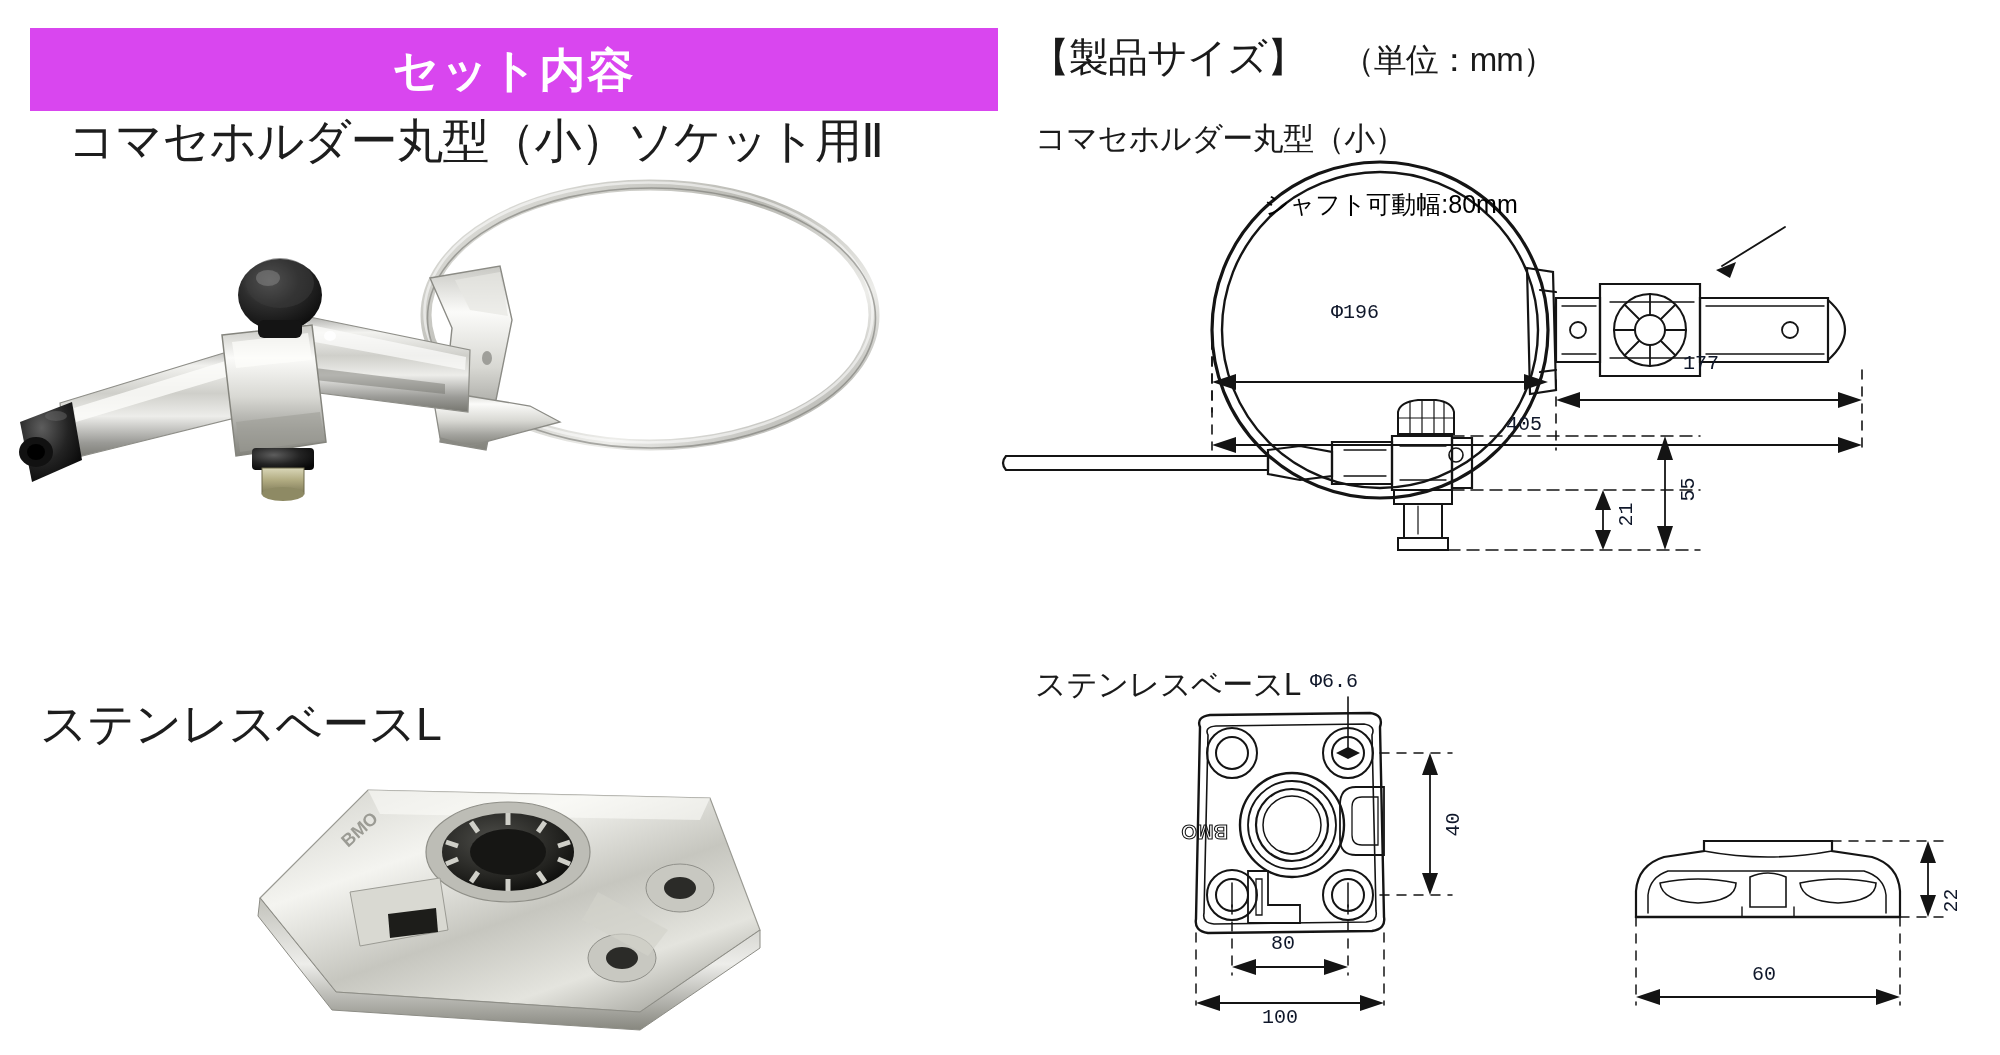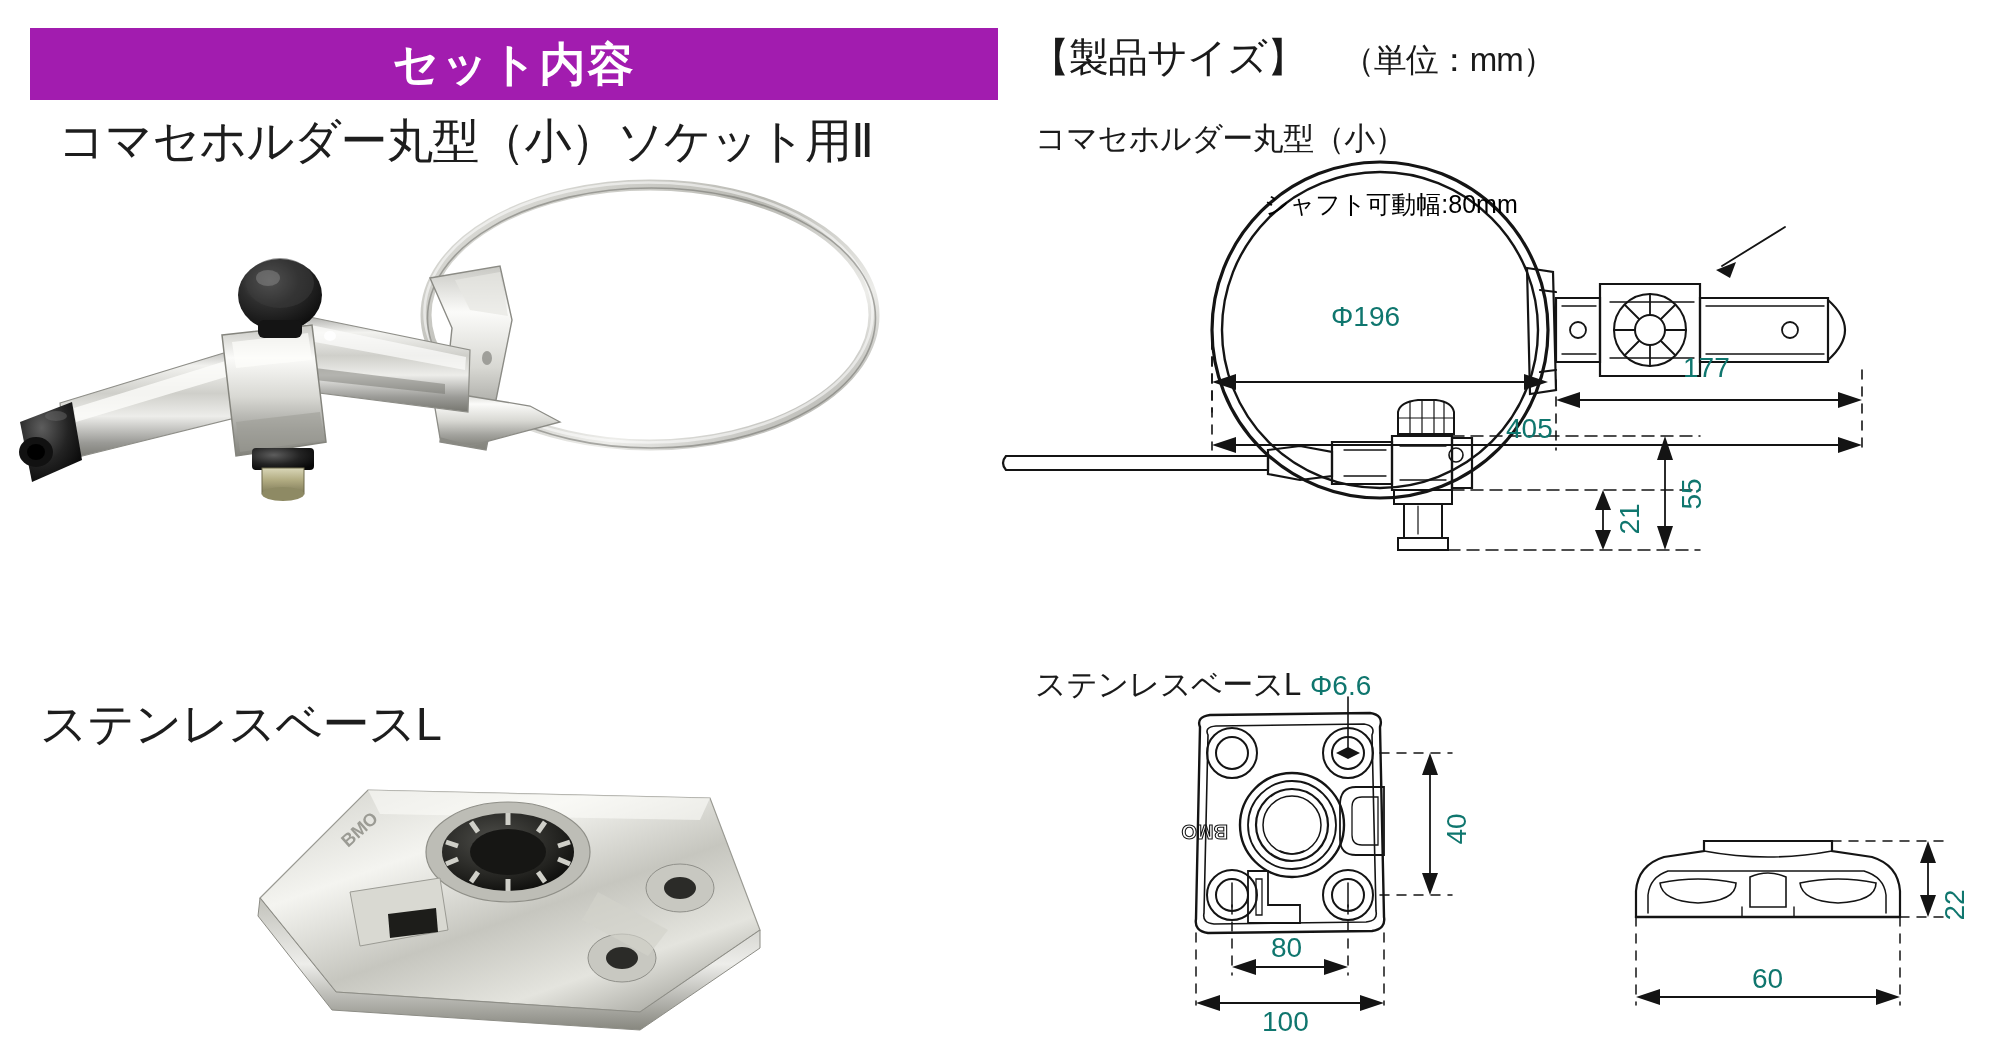--- a/index.html
+++ b/index.html
@@ -2,26 +2,26 @@
 <html lang="ja"><head>
 <meta charset="utf-8">
 <style>
   html,body{margin:0;padding:0;background:#ffffff;}
   body{width:2000px;height:1055px;position:relative;overflow:hidden;
        font-family:"Liberation Sans","DejaVu Sans",sans-serif;color:#1a1a1a;}
 
   
   #left-panel{position:absolute;left:0;top:0;width:1000px;height:1055px;}
 
-  #set-header-bar{position:absolute;left:30px;top:28px;width:968px;height:72px;
-      background:#a21caf;display:flex;align-items:center;justify-content:center;}
+  #set-header-bar{position:absolute;left:30px;top:28px;width:968px;height:83px;
+      background:#d946ef;display:flex;align-items:center;justify-content:center;}
   #set-header-text{color:#ffffff;font-size:46px;font-weight:700;letter-spacing:2px;
       line-height:1;}
 
-  #product-title{position:absolute;left:58px;top:110px;width:930px;
+  #product-title{position:absolute;left:68px;top:110px;width:930px;
       font-size:47px;font-weight:400;letter-spacing:-1px;color:#1d1d1d;
       white-space:nowrap;}
 
   #base-title{position:absolute;left:40px;top:693px;
       font-size:47px;font-weight:400;letter-spacing:-1px;color:#1d1d1d;
       white-space:nowrap;}
 
   .photo{position:absolute;}
 
   
@@ -29,22 +29,22 @@
 
   #spec-header{position:absolute;left:30px;top:30px;font-size:40px;
       font-weight:400;white-space:nowrap;letter-spacing:-1px;}
   #spec-header .unit{font-size:33px;margin-left:36px;}
 
   #dwg1-label{position:absolute;left:35px;top:118px;font-size:31px;
       font-weight:400;white-space:nowrap;letter-spacing:-0.5px;}
   #dwg2-label{position:absolute;left:35px;top:664px;font-size:31px;
       font-weight:400;white-space:nowrap;letter-spacing:-0.5px;}
 
-  .dim-text{position:absolute;font-size:28px;color:#0f766e;white-space:nowrap;
-      font-family:Liberation Sans, sans-serif;}
+  .dim-text{position:absolute;font-size:20px;color:#0f172a;white-space:nowrap;
+      font-family:Liberation Mono, monospace;}
   .dim-text.vert{transform-origin:center center;transform:rotate(-90deg);}
   .note-text{position:absolute;font-size:25px;color:#000000;white-space:nowrap;}
 
   svg{position:absolute;left:0;top:0;overflow:visible;}
 </style>
 </head>
 <body>
 
 <div id="left-panel">
 

